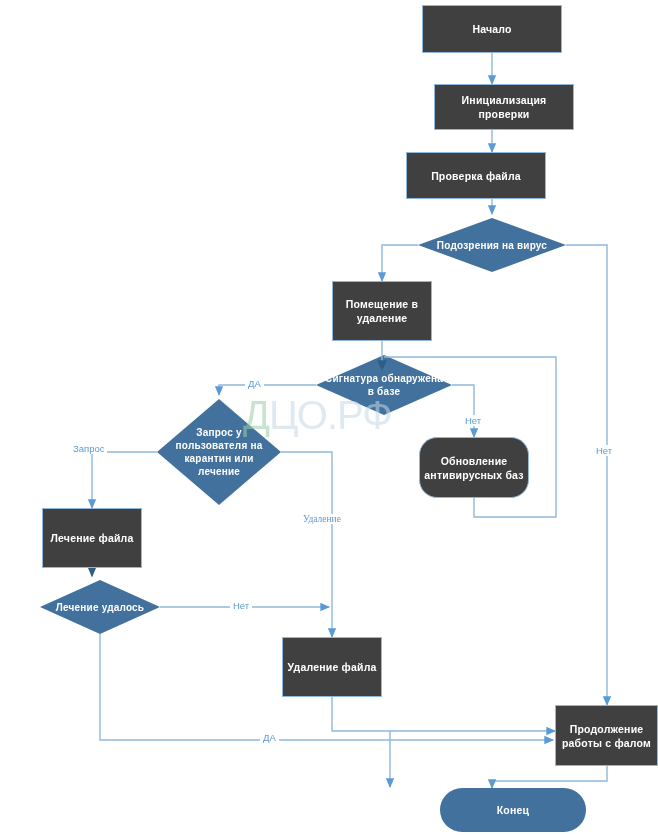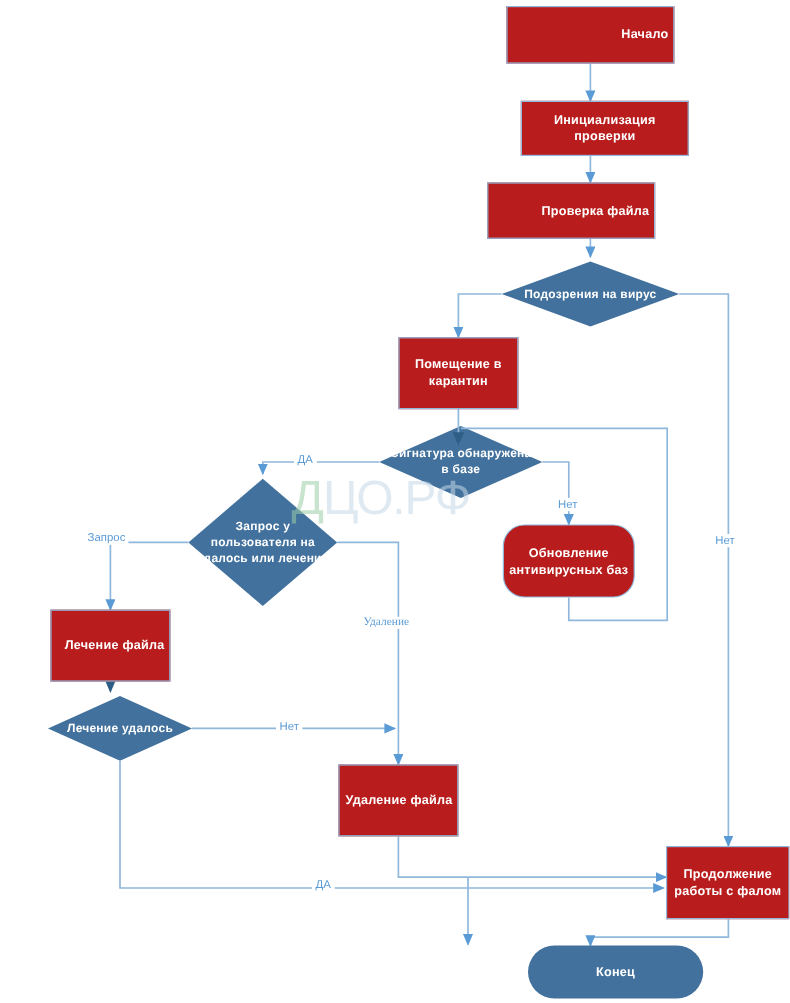--- a/index.html
+++ b/index.html
@@ -30,26 +30,25 @@
     align-items: center;
     justify-content: center;
     text-align: center;
     color: #ffffff;
     font-weight: bold;
     letter-spacing: 0.2px;
     box-sizing: border-box;
     z-index: 3;
   }
   .node-process {
-    background: #b91c1c;
+    background: #404040;
     border: 1px solid #8FB8DC;
     font-size: 10.5px;
     line-height: 14px;
     padding: 2px 4px;
-    justify-content: flex-end;
   }
   .node-terminator {
     background: #41719C;
     border-radius: 36px;
     font-size: 10.5px;
     line-height: 14px;
   }
   .node-decision {
     background: transparent;
     font-size: 10px;
@@ -163,33 +162,33 @@
 
   <div class="node node-process" style="left:406px; top:152px; width:140px; height:47px;">
     <span>Проверка файла</span>
   </div>
 
   <div class="node node-decision" style="left:418px; top:218px; width:148px; height:54px;">
     <span class="dlabel">Подозрения на вирус</span>
   </div>
 
   <div class="node node-process" style="left:332px; top:281px; width:100px; height:60px;">
-    <span>Помещение в карантин</span>
+    <span>Помещение в удаление</span>
   </div>
 
   <div class="node node-decision" style="left:316px; top:355px; width:136px; height:60px;">
     <span class="dlabel">Сигнатура обнаружена в базе</span>
   </div>
 
   <div class="node node-process" style="left:419px; top:437px; width:110px; height:61px;border-radius:18px;">
     <span>Обновление антивирусных баз</span>
   </div>
 
   <div class="node node-decision" style="left:157px; top:399px; width:124px; height:106px;">
-    <span class="dlabel">Запрос у пользователя на удалось или лечение</span>
+    <span class="dlabel">Запрос у пользователя на карантин или лечение</span>
   </div>
 
   <div class="node node-process" style="left:42px; top:508px; width:100px; height:60px;">
     <span>Лечение файла</span>
   </div>
 
   <div class="node node-decision" style="left:40px; top:580px; width:120px; height:54px;">
     <span class="dlabel">Лечение удалось</span>
   </div>
 

